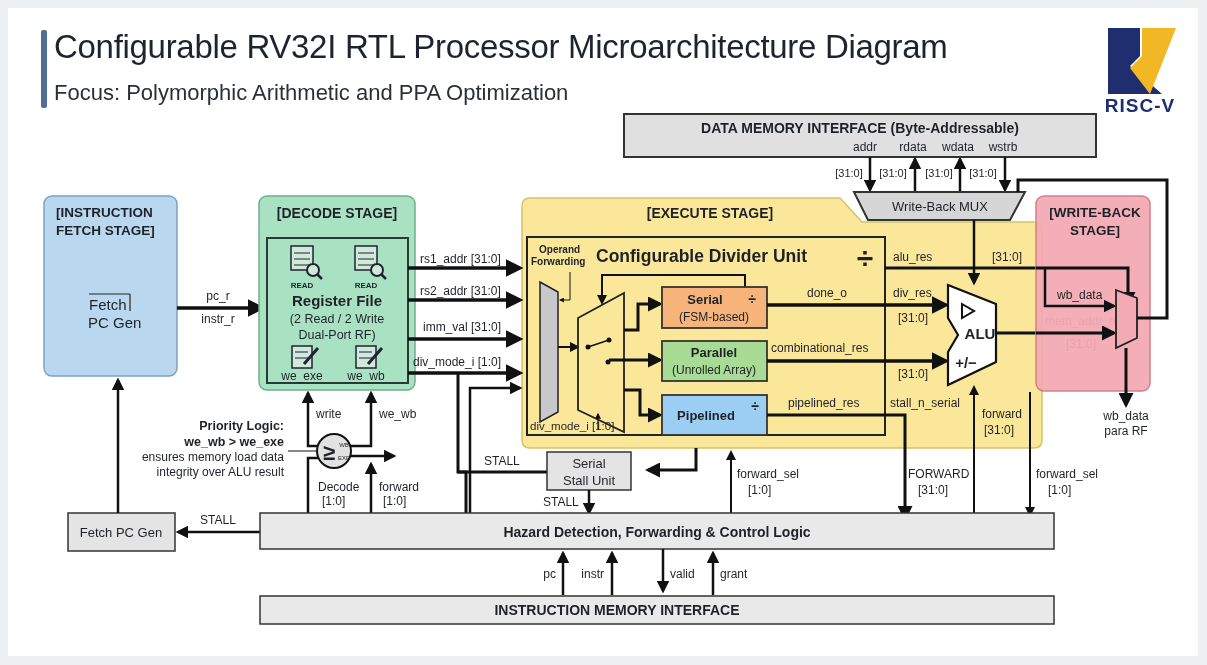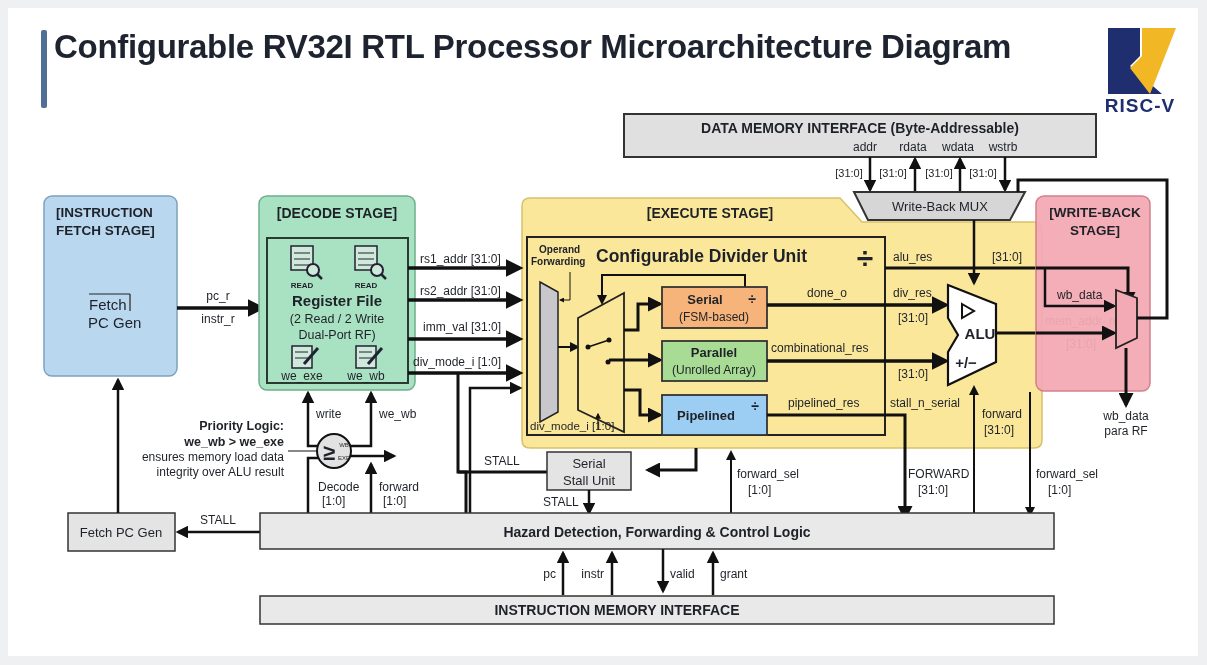--- a/index.html
+++ b/index.html
@@ -1,32 +1,33 @@
 <!DOCTYPE html>
 <html><head>
 <meta charset="utf-8">
 <style>
   html, body { margin:0; padding:0; }
   body { width:1207px; height:665px; background:#eef0f2; overflow:hidden; font-family:"Liberation Sans", sans-serif; }
   #canvas { position:absolute; left:8px; top:8px; width:1190px; height:648px; background:#ffffff; }
   .title-bar { position:absolute; left:33px; top:22px; width:6px; height:78px; background:#4f6f94; border-radius:2px; }
-  .title { position:absolute; left:46px; top:20px; font-size:33px; font-weight:bold; color:#1d2430; letter-spacing:-0.3px; white-space:nowrap; }
+  .title { position:absolute; left:46px; top:20px; font-size:33px; font-weight:normal; color:#1d2430; letter-spacing:-0.3px; white-space:nowrap; }
   .subtitle { position:absolute; left:46px; top:72px; font-size:22px; color:#2a2f38; white-space:nowrap; }
   .logo { position:absolute; left:1082px; top:18px; width:100px; height:90px; }
   svg#diagram { position:absolute; left:0; top:0; }
   .t { font-family:"Liberation Sans", sans-serif; fill:#1e2228; }
   .tb { font-family:"Liberation Sans", sans-serif; font-weight:bold; fill:#1e2228; }
   .wire { stroke:#111; fill:none; }
 </style>
 </head>
 <body>
 
 <div id="canvas">
   <div class="title-bar"></div>
   <div class="title">Configurable RV32I RTL Processor Microarchitecture Diagram</div>
+  <div class="subtitle">Focus: Polymorphic Arithmetic and PPA Optimization</div>
 
   <svg class="logo" viewBox="0 0 100 90">
     <polygon points="18,2 50,2 50,30 40,40 72,68 18,68" fill="#1f2e6e"></polygon>
     <polygon points="52,2 86,2 60,68 40,42 52,30" fill="#f2b724"></polygon>
     <polygon points="18,42 36,42 58,68 18,68" fill="#1f2e6e"></polygon>
     <text x="50" y="86" text-anchor="middle" font-family="Liberation Sans, sans-serif" font-weight="bold" font-size="19" fill="#1f2e6e" letter-spacing="1">RISC-V</text>
   </svg>
 </div>
 
 <svg id="diagram" width="1207" height="665" viewBox="0 0 1207 665">

